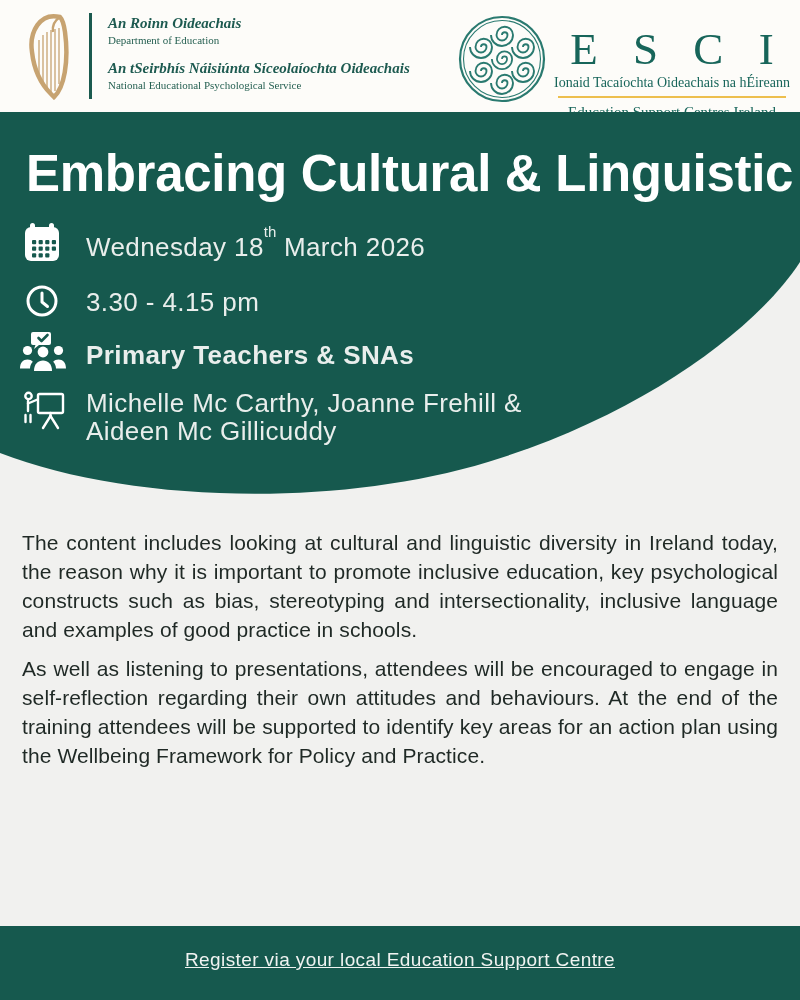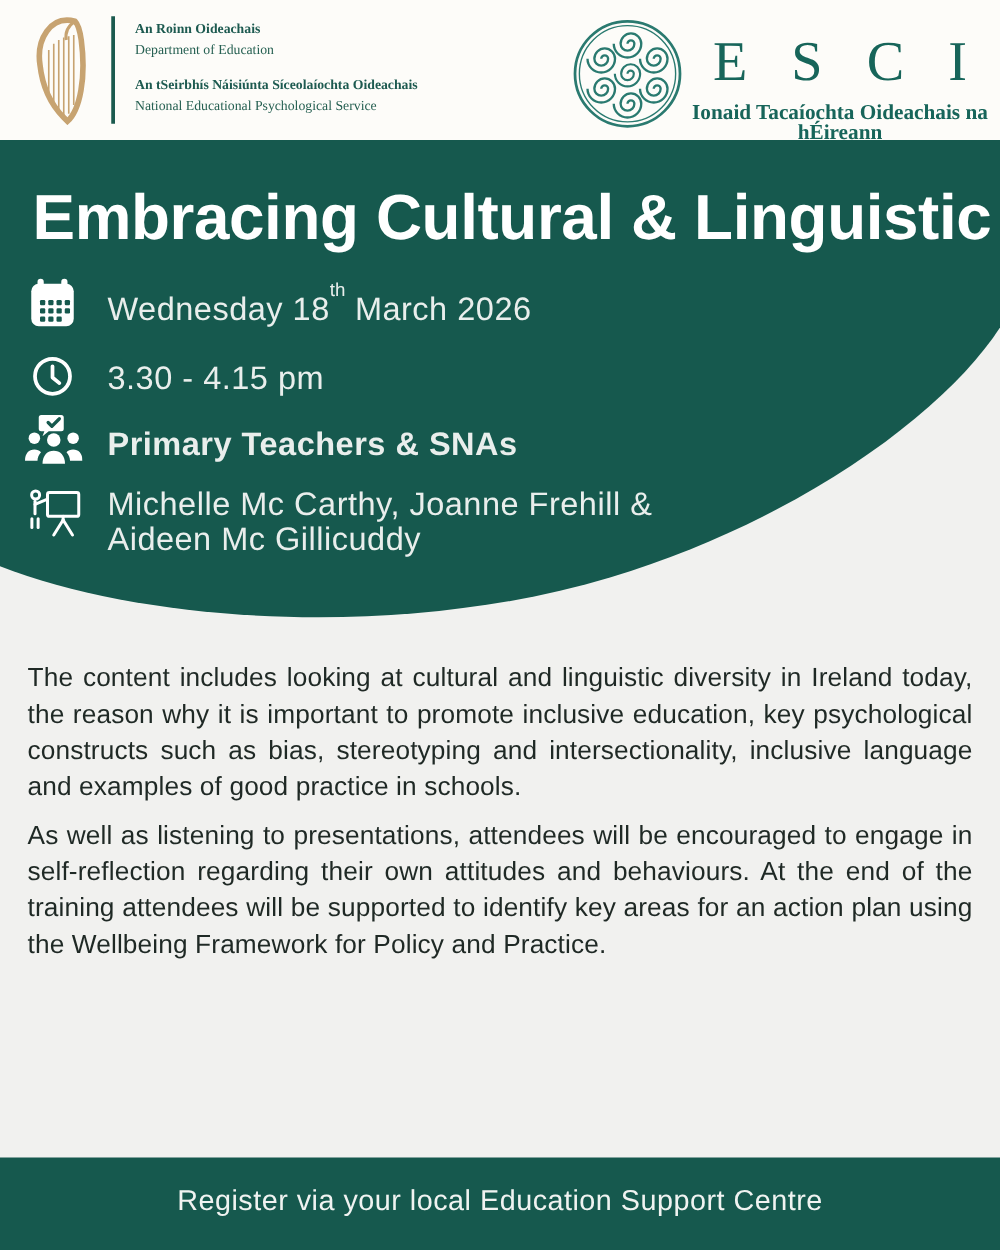--- a/index.html
+++ b/index.html
@@ -15,33 +15,33 @@
   }
   .harp-logo { position:absolute; left:24px; top:12px; }
   .header-divider {
     position:absolute; left:89px; top:13px; width:3px; height:86px;
     background:#1b5a4f;
   }
   .dept-text {
     position:absolute; left:108px; top:15px;
     font-family:"Liberation Serif", serif; color:#1d5a50;
   }
-  .dept-line-bold { font-weight:bold; font-size:11px; line-height:17px; }
+  .dept-line-bold { font-weight:bold; font-size:15px; line-height:17px;font-style:italic; }
   .dept-line-reg  { font-size:11px; line-height:17px; color:#266052; }
   .dept-gap { height:11px; }
   .esci-logo { position:absolute; left:457px; top:13px; }
   .esci-block {
     position:absolute; left:552px; top:24px; width:240px; text-align:center;
     font-family:"Liberation Serif", serif; color:#17655a;
   }
   .esci-acronym {
     font-size:45px; line-height:50px; font-weight:500;
     letter-spacing:12px; margin-right:-12px; white-space:nowrap;
   }
-  .esci-irish { font-size:17px; line-height:16px; font-weight:bold; margin-top:8px; }
+  .esci-irish { font-size:14px; line-height:16px; font-weight:normal; margin-top:1px; }
   .esci-rule { height:2px; background:#edbf4e; margin:5px 6px 6px 6px; }
   .esci-english { font-size:15px; line-height:16px; }
 
   
   .hero-bg { position:absolute; left:0; top:112px; width:800px; height:400px; }
   .hero-title {
     position:absolute; left:26px; top:144px; width:770px;
     font-size:51px; font-weight:bold; color:#ffffff; white-space:nowrap;
     letter-spacing:-0.3px;
   }
@@ -60,21 +60,21 @@
     text-align:justify; letter-spacing:0.1px;
   }
   .body-copy p { margin-bottom:10px; }
 
   
   .footer {
     position:absolute; left:0; bottom:0; width:800px; height:74px;
     background:#16594e; display:flex; align-items:center; justify-content:center;
   }
   .footer-text {
-    color:#f0f3f1; font-size:23px; letter-spacing:0.4px; padding-bottom:6px;
+    color:#f0f3f1; font-size:19px; letter-spacing:0.4px; padding-bottom:6px;text-decoration:underline;
   }
 </style>
 </head>
 <body>
 
 <div class="page">
 
   <div class="header">
 
     <svg class="harp-logo" width="58" height="88" viewBox="0 0 58 88">

